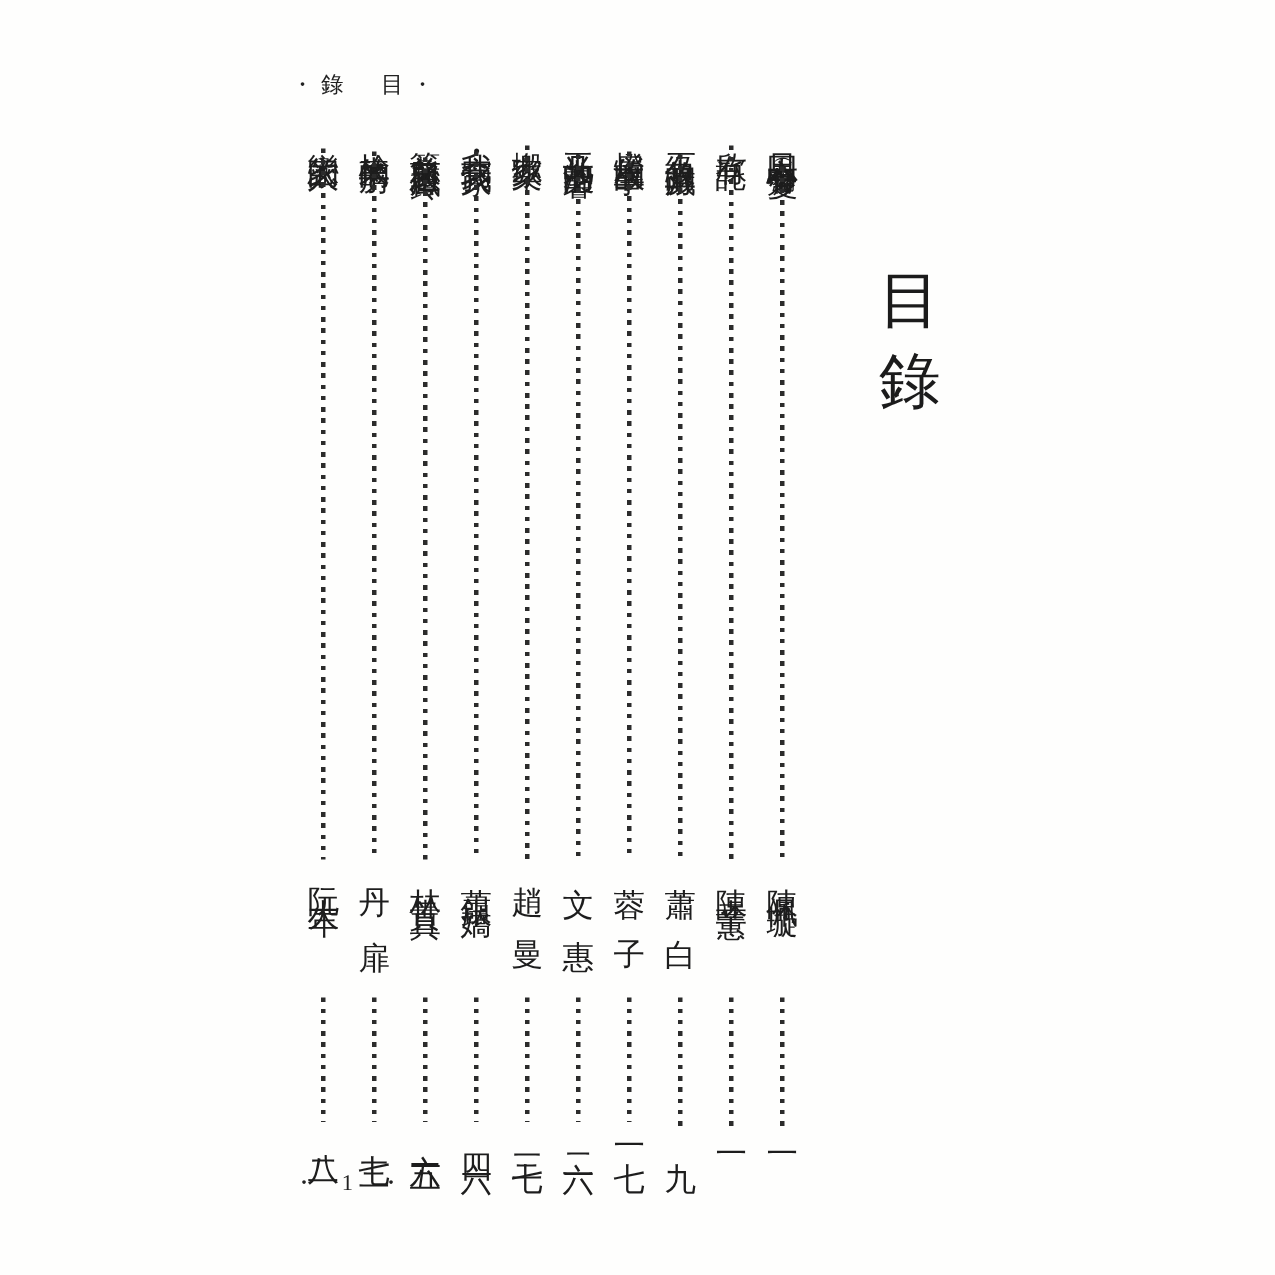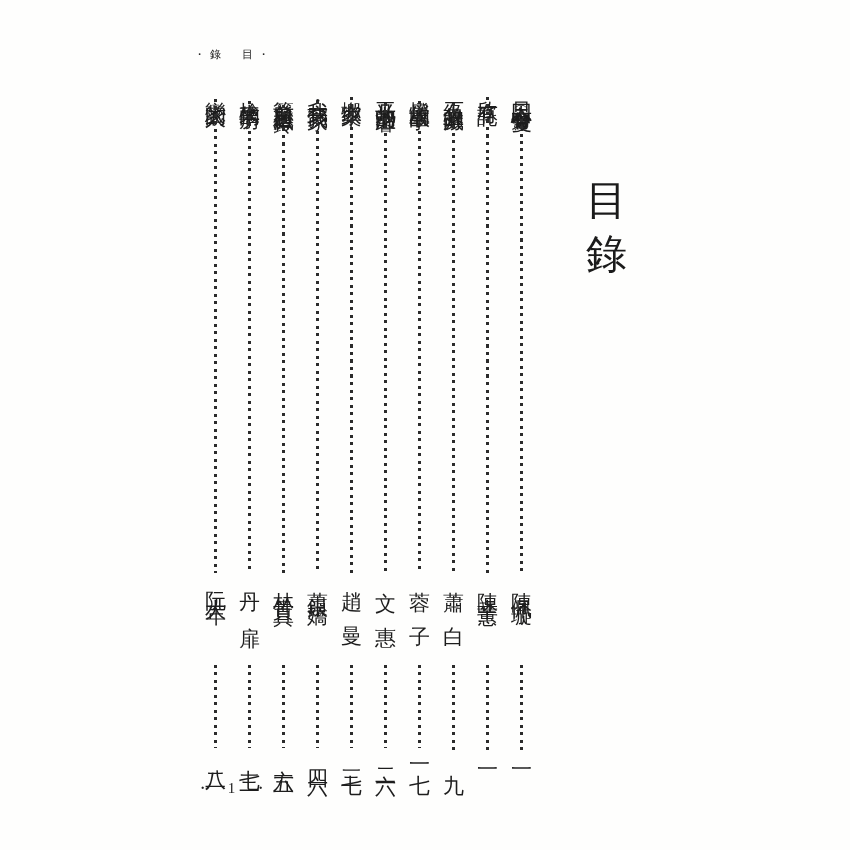--- a/index.html
+++ b/index.html
@@ -16,21 +16,21 @@
     height: 850px;
     background: #fefefd;
     font-family: "Liberation Serif", "DejaVu Serif", serif;
     color: #1e1e1e;
   }
   
   .running-head {
     position: absolute;
     left: 194px;
     top: 47px;
-    font-size: 11px;
+    font-size: 15px;
     letter-spacing: 5px;
     color: #222;
     white-space: nowrap;
   }
   
   .big-title {
     position: absolute;
     left: 586px;
     top: 152px;
     writing-mode: vertical-rl;

